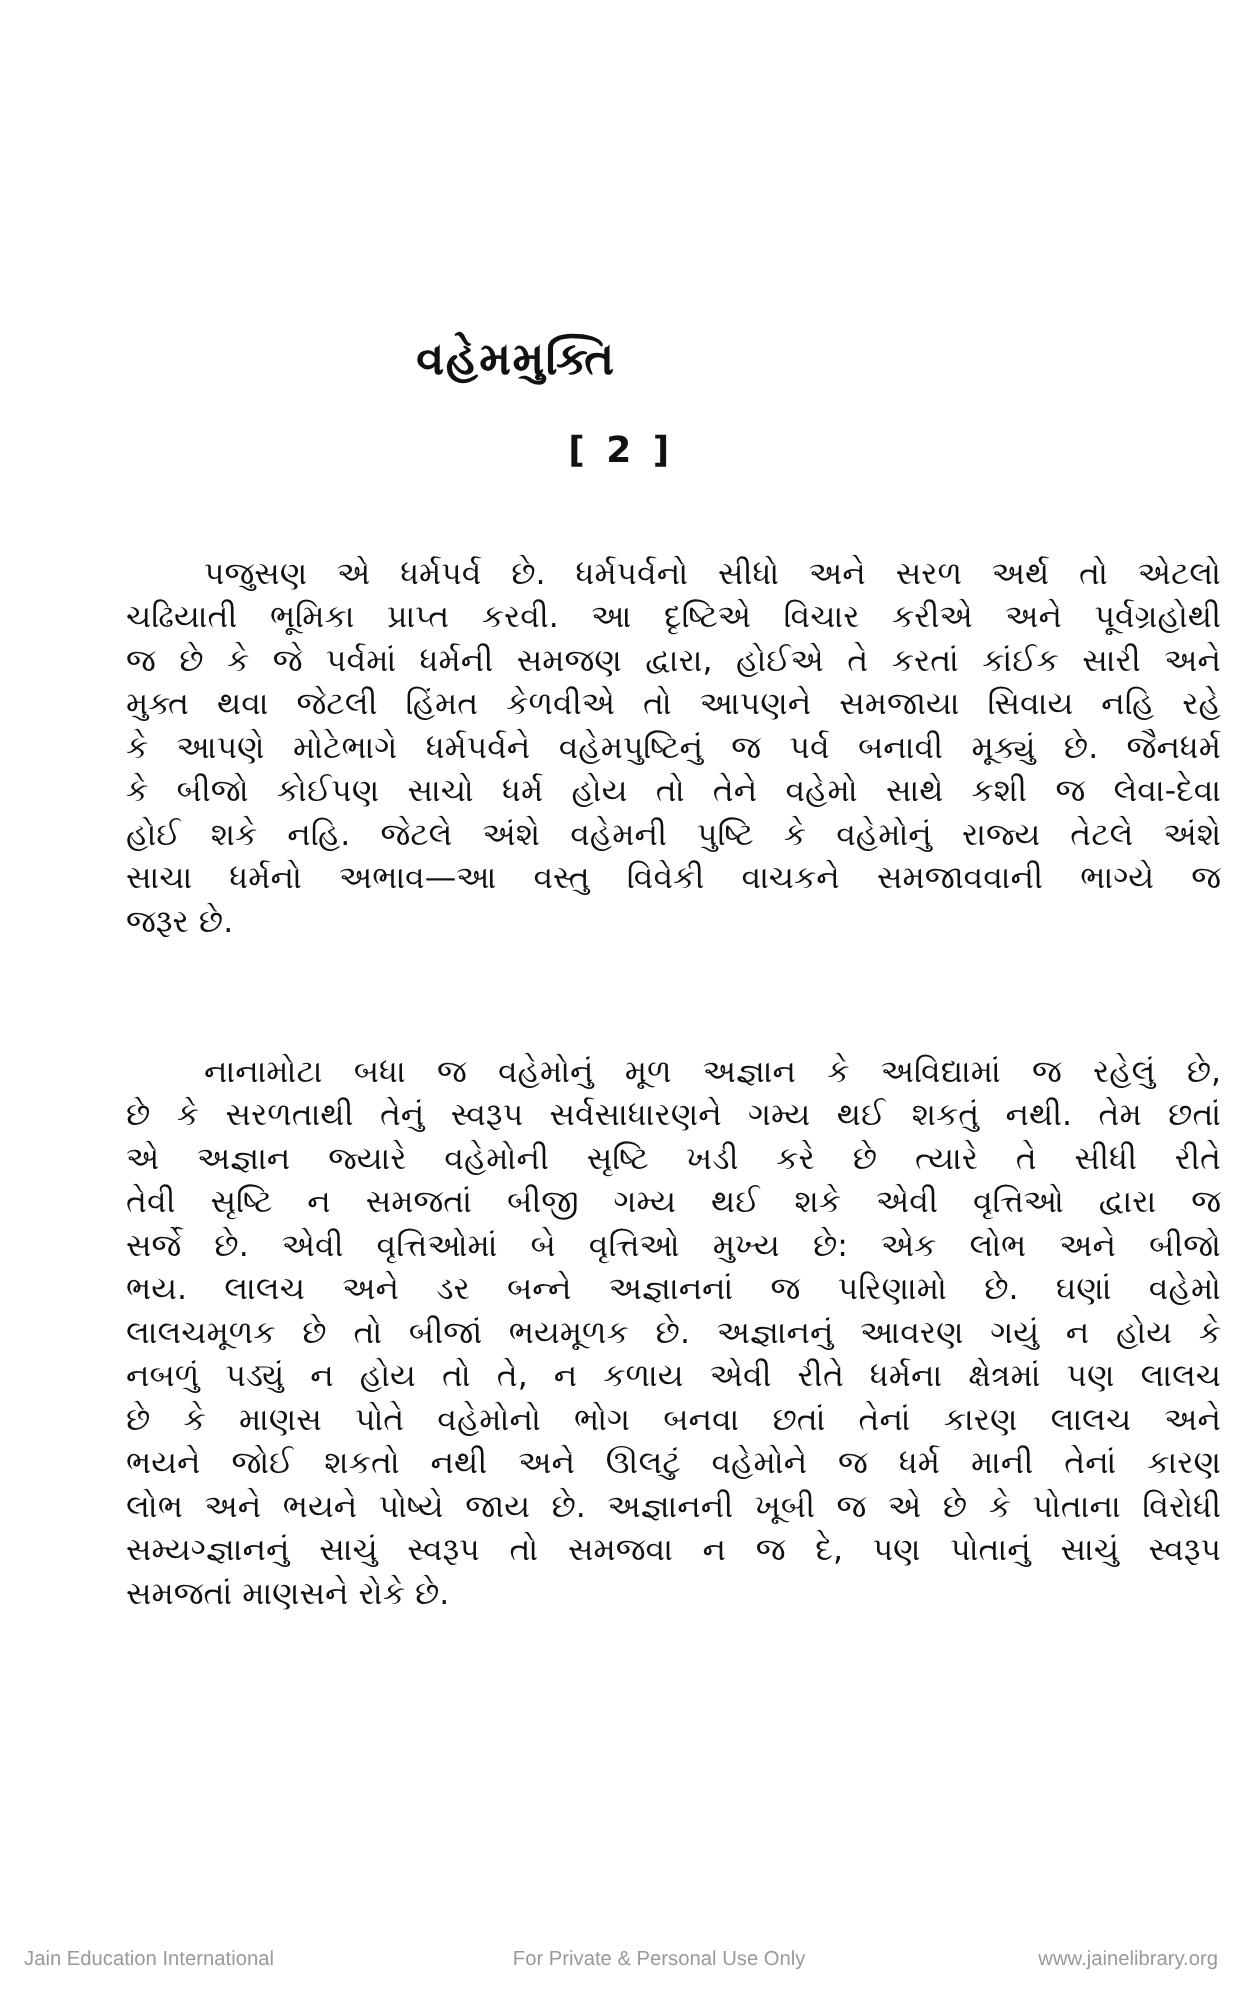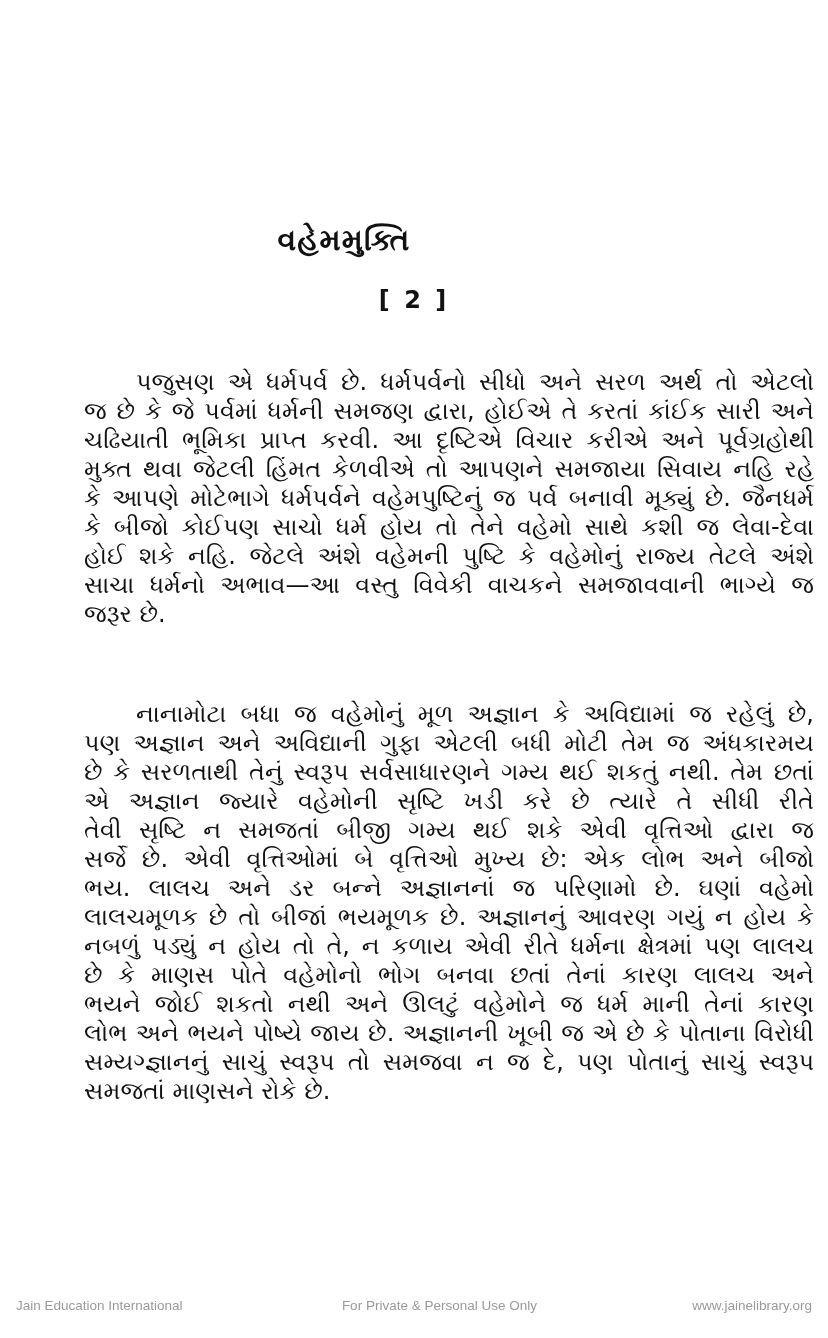--- a/index.html
+++ b/index.html
@@ -38,21 +38,21 @@
       width: 828px;
       text-align: center;
       font-size: 24px;
       font-weight: bold;
       letter-spacing: 3px;
     }
     .body-text {
       position: absolute;
       left: 84px;
       width: 730px;
-      font-size: 24px;
+      font-size: 21px;
       line-height: 29px;
       text-align: justify;
     }
     .para {
       margin: 0;
     }
     .para .line {
       display: block;
       white-space: nowrap;
       text-align-last: justify;
@@ -85,35 +85,34 @@
 <body>
 
 <div class="page">
 
   <div class="title">વહેમમુક્તિ</div>
   <div class="chapter-number">[ 2 ]</div>
 
   <div class="body-text para1">
     <p class="para">
       <span class="line indent">પજુસણ એ ધર્મપર્વ છે. ધર્મપર્વનો સીધો અને સરળ અર્થ તો એટલો</span>
+      <span class="line">ચઢિયાતી ભૂમિકા પ્રાપ્ત કરવી. આ દૃષ્ટિએ વિચાર કરીએ અને પૂર્વગ્રહોથી</span>
       <span class="line">જ છે કે જે પર્વમાં ધર્મની સમજણ દ્વારા, હોઈએ તે કરતાં કાંઈક સારી અને</span>
-      <span class="line">ચઢિયાતી ભૂમિકા પ્રાપ્ત કરવી. આ દૃષ્ટિએ વિચાર કરીએ અને પૂર્વગ્રહોથી</span>
       <span class="line">મુક્ત થવા જેટલી હિંમત કેળવીએ તો આપણને સમજાયા સિવાય નહિ રહે</span>
       <span class="line">કે આપણે મોટેભાગે ધર્મપર્વને વહેમપુષ્ટિનું જ પર્વ બનાવી મૂક્યું છે. જૈનધર્મ</span>
       <span class="line">કે બીજો કોઈપણ સાચો ધર્મ હોય તો તેને વહેમો સાથે કશી જ લેવા-દેવા</span>
       <span class="line">હોઈ શકે નહિ. જેટલે અંશે વહેમની પુષ્ટિ કે વહેમોનું રાજ્ય તેટલે અંશે</span>
       <span class="line">સાચા ધર્મનો અભાવ—આ વસ્તુ વિવેકી વાચકને સમજાવવાની ભાગ્યે જ</span>
       <span class="line last">જરૂર છે.</span>
     </p>
   </div>
 
   <div class="body-text para2">
     <p class="para">
       <span class="line indent">નાનામોટા બધા જ વહેમોનું મૂળ અજ્ઞાન કે અવિદ્યામાં જ રહેલું છે,</span>
-      <span class="line">પણ અજ્ઞાન અને અવિદ્યાની ગુફા એટલી બધી મોટી તેમ જ અંધકારમય</span>
       <span class="line">છે કે સરળતાથી તેનું સ્વરૂપ સર્વસાધારણને ગમ્ય થઈ શકતું નથી. તેમ છતાં</span>
       <span class="line">એ અજ્ઞાન જ્યારે વહેમોની સૃષ્ટિ ખડી કરે છે ત્યારે તે સીધી રીતે</span>
       <span class="line">તેવી સૃષ્ટિ ન સમજતાં બીજી ગમ્ય થઈ શકે એવી વૃત્તિઓ દ્વારા જ</span>
       <span class="line">સર્જે છે. એવી વૃત્તિઓમાં બે વૃત્તિઓ મુખ્ય છે: એક લોભ અને બીજો</span>
       <span class="line">ભય. લાલચ અને ડર બન્ને અજ્ઞાનનાં જ પરિણામો છે. ઘણાં વહેમો</span>
       <span class="line">લાલચમૂળક છે તો બીજાં ભયમૂળક છે. અજ્ઞાનનું આવરણ ગયું ન હોય કે</span>
       <span class="line">નબળું પડ્યું ન હોય તો તે, ન કળાય એવી રીતે ધર્મના ક્ષેત્રમાં પણ લાલચ</span>
       <span class="line">છે કે માણસ પોતે વહેમોનો ભોગ બનવા છતાં તેનાં કારણ લાલચ અને</span>
       <span class="line">ભયને જોઈ શકતો નથી અને ઊલટું વહેમોને જ ધર્મ માની તેનાં કારણ</span>
       <span class="line">લોભ અને ભયને પોષ્યે જાય છે. અજ્ઞાનની ખૂબી જ એ છે કે પોતાના વિરોધી</span>

